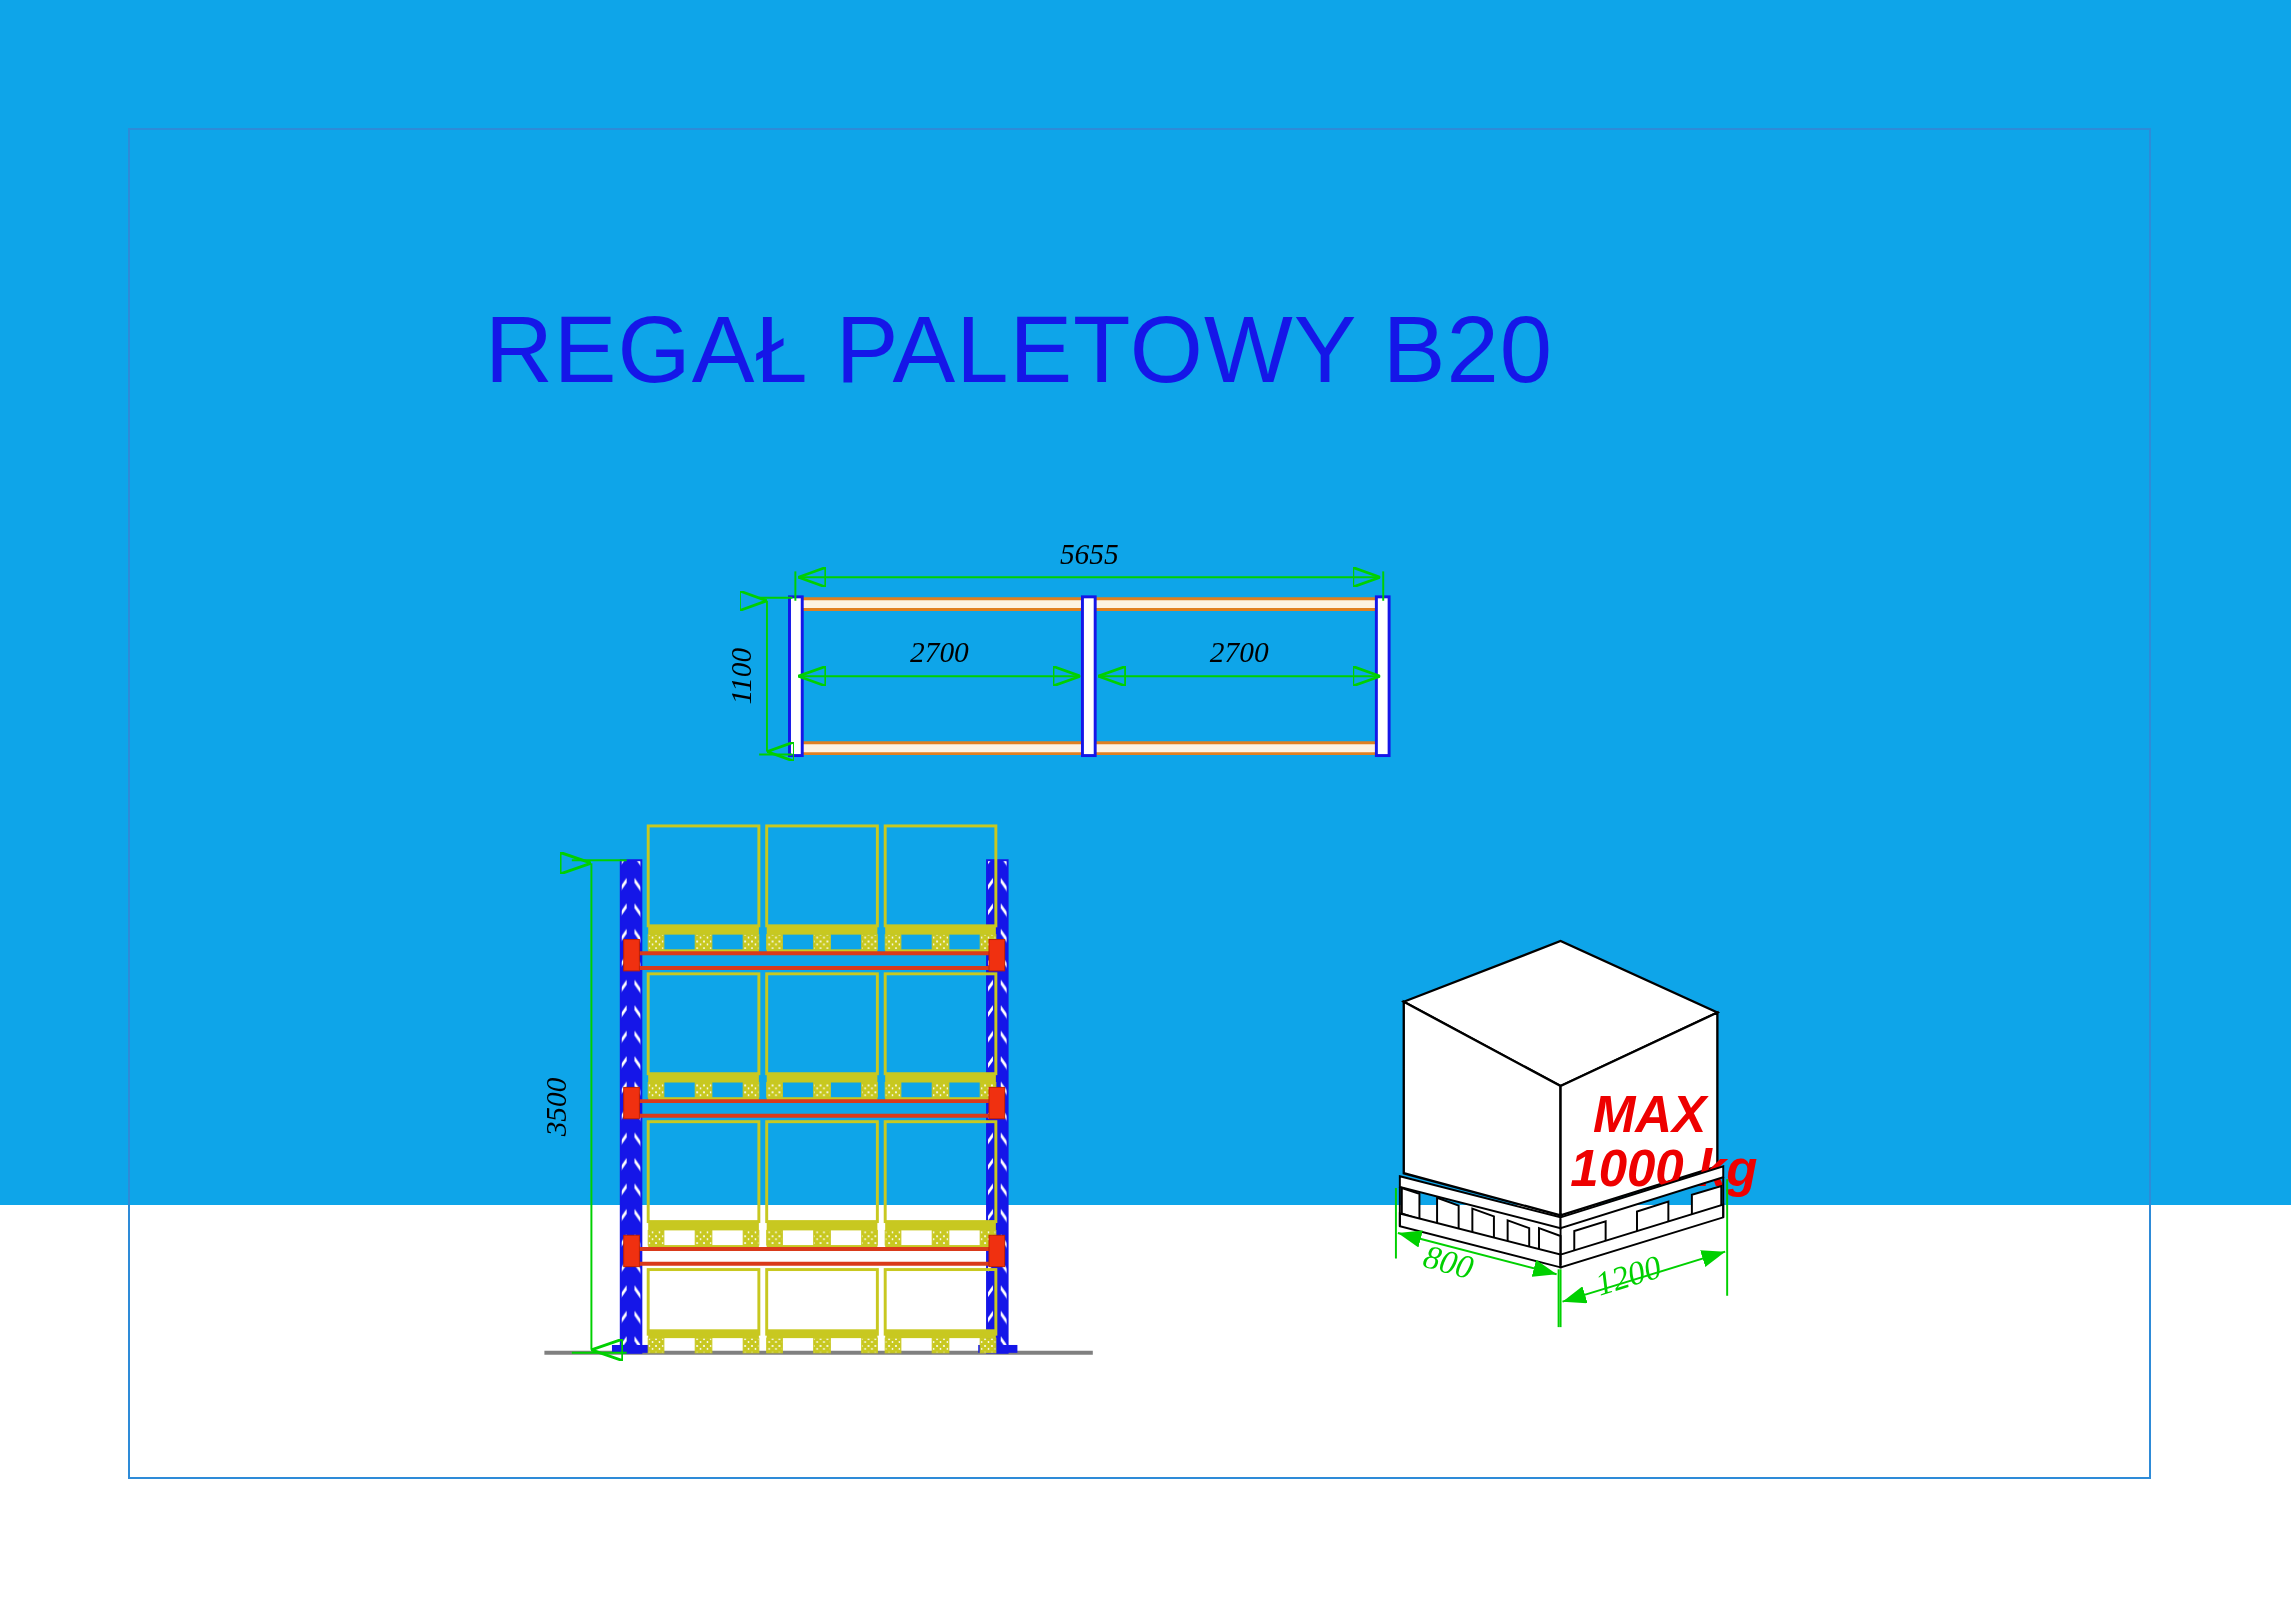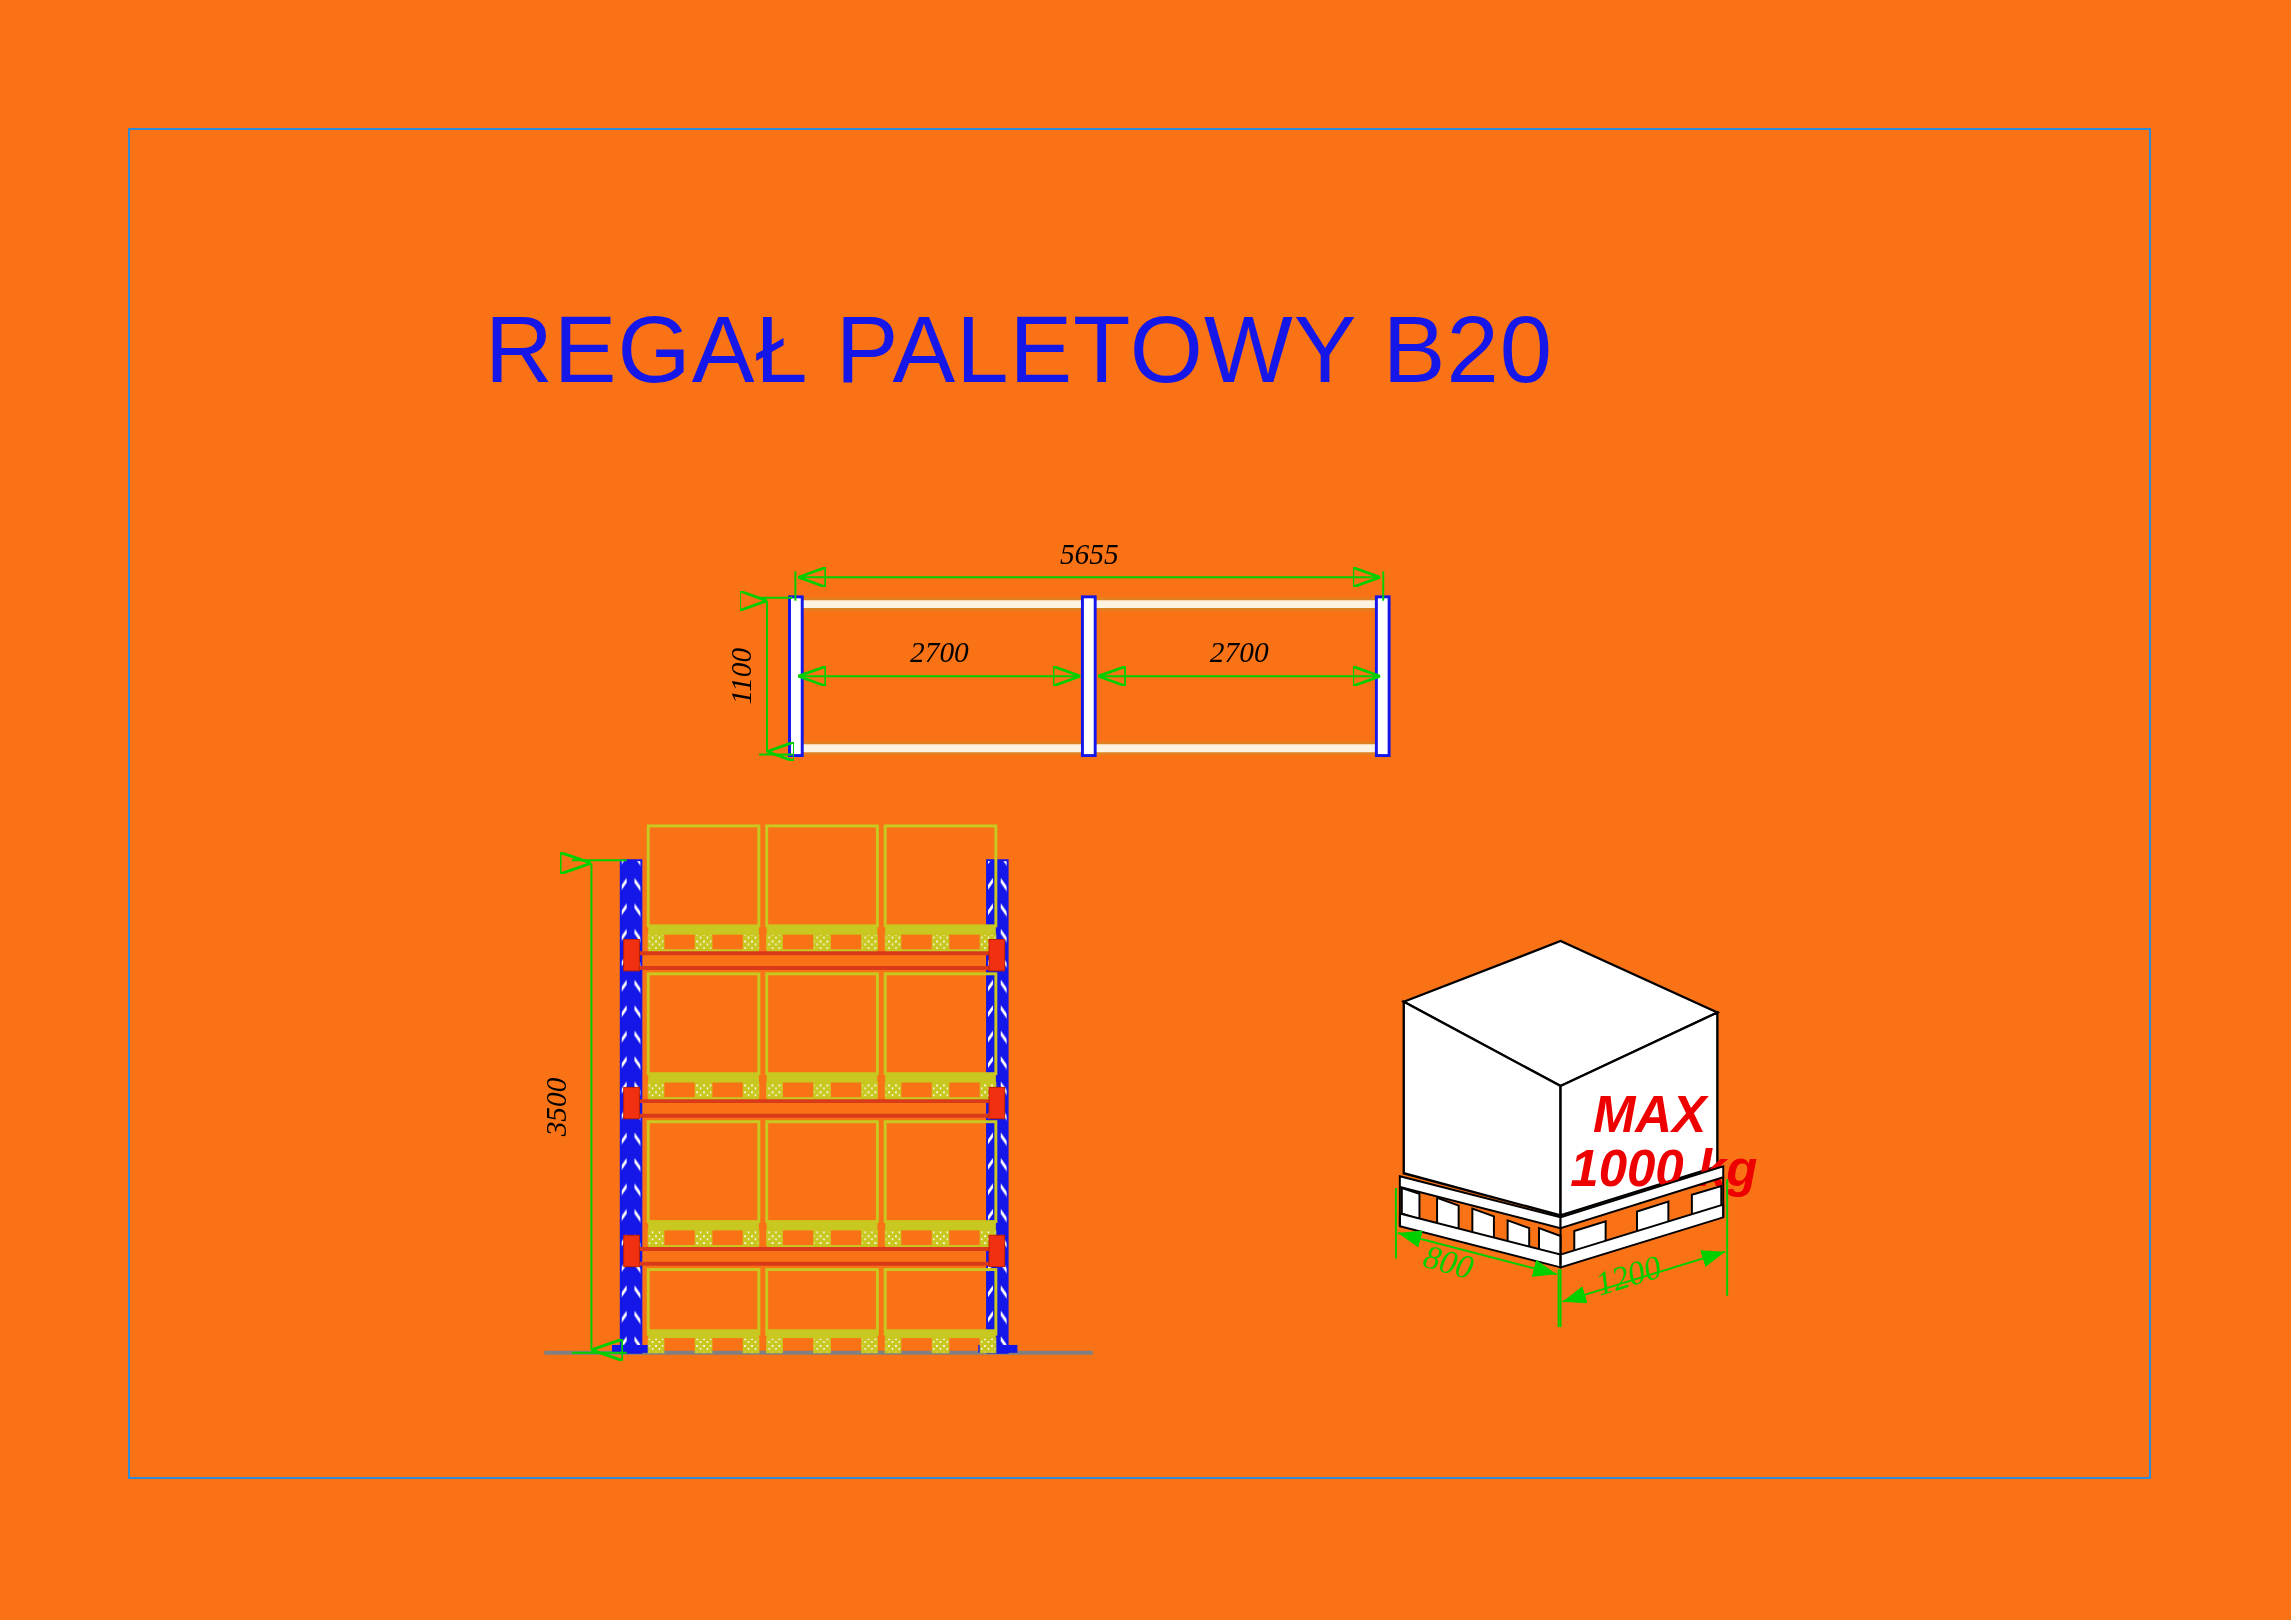--- a/index.html
+++ b/index.html
@@ -3,22 +3,22 @@
 <meta charset="utf-8">
 <style>
   html,body{margin:0;padding:0;background:#ffffff;}
   body{
     width:2292px;height:1620px;
     font-family:"Liberation Sans", sans-serif;
     overflow:hidden;
     position:relative;
   }
   #sheet{
-    position:absolute;left:0;top:0;width:2292px;height:1620px;
-    background:#f97316;
+    position:absolute;left:0;top:0;width:2292px;height:1205px;
+    background:#0ea5e9;
   }
   #border-frame{
     position:absolute;
     left:128px;top:128px;
     width:2023px;height:1351px;
     border:2.9px solid #2E8BD8;
     box-sizing:border-box;
     background:transparent;
   }
   #drawing-title{

